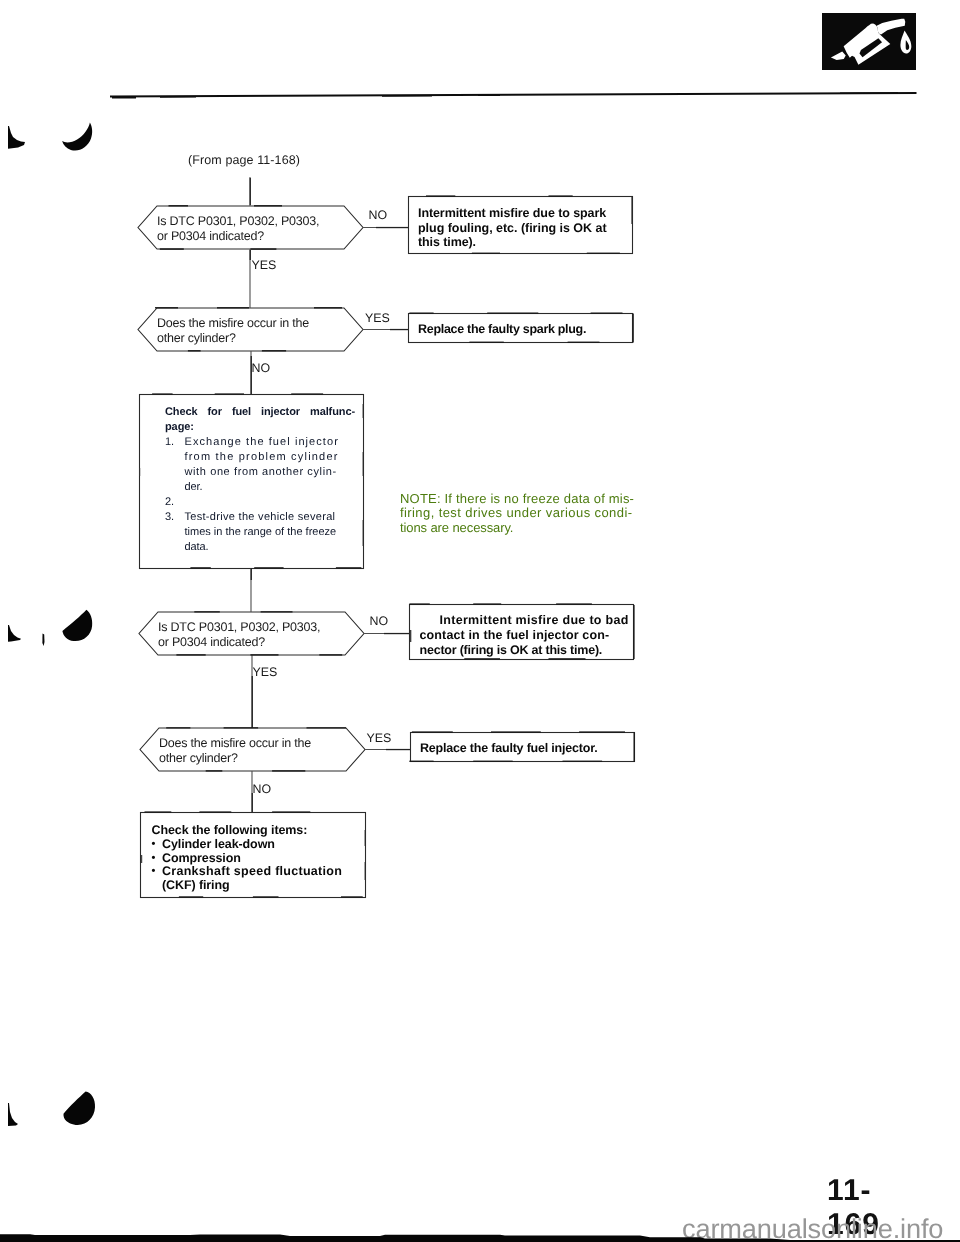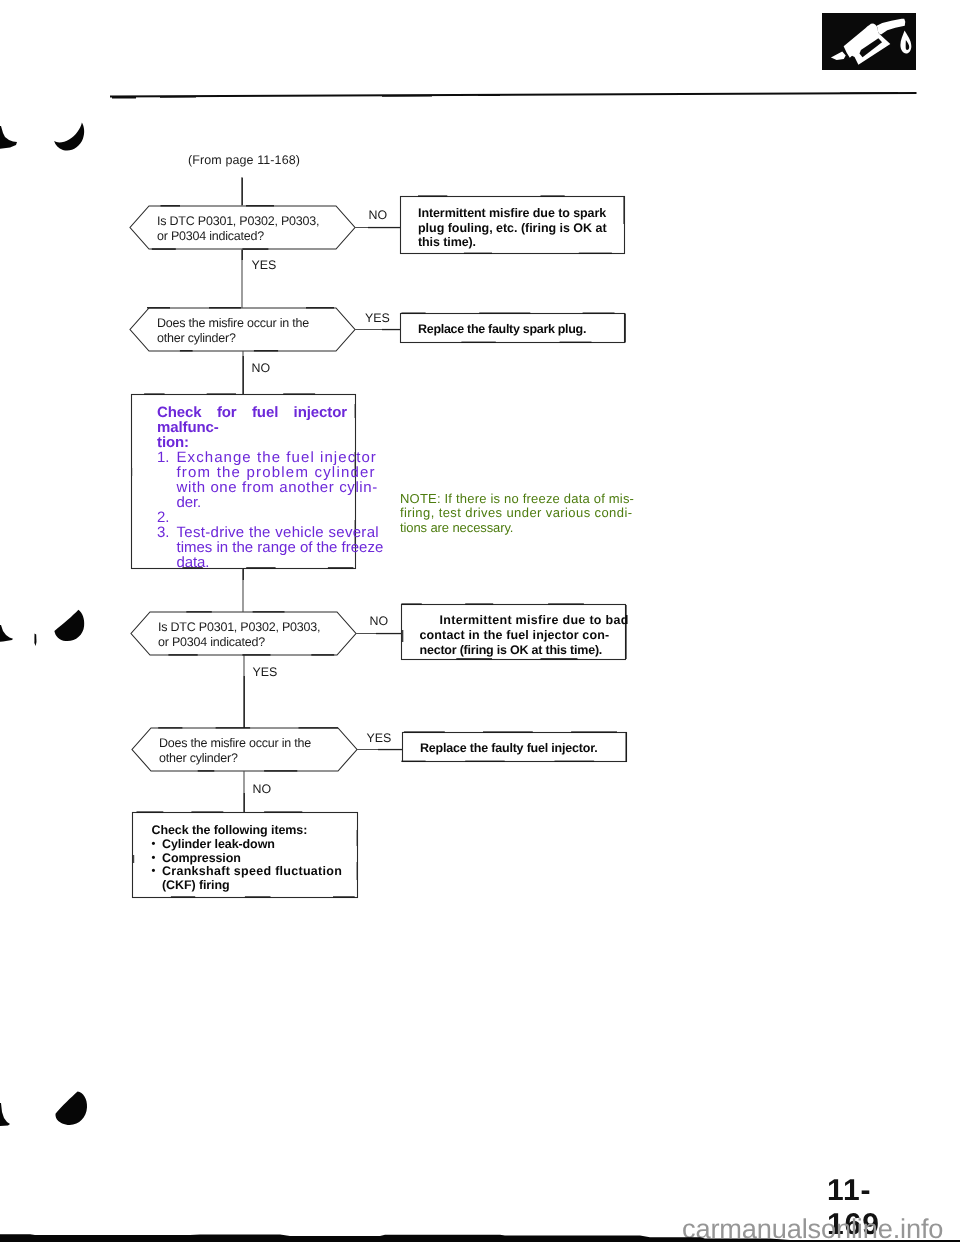--- a/index.html
+++ b/index.html
@@ -1,48 +1,48 @@
 <!DOCTYPE html>
 <html><head>
 <meta charset="utf-8">
 <style>
   html,body{margin:0;padding:0;}
   body{width:960px;height:1242px;background:#fff;position:relative;overflow:hidden;
        font-family:"Liberation Sans",sans-serif;color:#121212;
        -webkit-font-smoothing:antialiased;text-rendering:geometricPrecision;}
-  .page{position:absolute;left:0;top:0;width:796px;height:1242px;transform:translateZ(0);}
+  .page{position:absolute;left:0;top:0;width:796px;height:1242px;transform:translateZ(0);padding-left:8px;}
   .abs{position:absolute;}
   svg{display:block;}
 
   
   #top-rule{left:0px;top:88px;width:960px;height:14px;}
 
   
   #logo{left:822.4px;top:12.8px;width:94px;height:57.6px;background:#0a0a0a;}
 
   
   .q-text{font-size:12.5px;line-height:15.5px;letter-spacing:-0.22px;color:#1c1c1c;white-space:nowrap;}
   .lbl{font-size:12.4px;color:#191919;letter-spacing:0px;white-space:nowrap;}
   .bold-box{font-size:12.5px;font-weight:bold;line-height:14.8px;color:#0a0a0a;
             letter-spacing:-0.1px;white-space:nowrap;}
   .note{font-size:13px;line-height:14.6px;color:#4d7c0f;letter-spacing:-0.1px;white-space:nowrap;}
 
   
-  #action1{left:157px;top:405px;width:190px;font-size:15px;line-height:15.05px;color:#6d28d9;}
+  #action1{left:165px;top:405px;width:190px;font-size:11px;line-height:15.05px;color:#0f172a;}
   #action1 .t1{font-weight:bold;letter-spacing:-0.1px;text-align:justify;text-align-last:justify;}
   #action1 .t2{font-weight:bold;letter-spacing:-0.1px;}
   #action1 .a1row{display:flex;}
   #action1 .num{width:19.5px;flex:0 0 19.5px;letter-spacing:-0.1px;}
   #action1 .txt{display:block;width:169.5px;}
   #action1 .ln{display:block;letter-spacing:-0.1px;white-space:nowrap;}
   #action1 .ls1{letter-spacing:1.07px;}
   #action1 .ls2{letter-spacing:1.2px;}
   #action1 .ls3{letter-spacing:0.61px;}
   #action1 .ls4{letter-spacing:0px;}
-  #action1 .ls5{letter-spacing:0.3px;text-align:right;}
+  #action1 .ls5{letter-spacing:0.3px;}
 
   
   #action2{left:151.5px;top:823px;width:200px;font-size:12.5px;font-weight:bold;
            line-height:13.85px;letter-spacing:-0.1px;color:#0a0a0a;}
   #action2 .b2{display:flex;}
   #action2 .bl{width:10.5px;flex:0 0 10.5px;font-size:11px;line-height:13.85px;}
   #action2 .cont{padding-left:10.5px;}
   #action2 .spread{letter-spacing:0.28px;}
 
   
@@ -240,21 +240,21 @@
   <div class="abs q-text" style="left:157px;top:316px;">Does the misfire occur in the</div>
   <div class="abs q-text" style="left:157px;top:331px;">other cylinder?</div>
 
   <div class="abs lbl" style="left:365px;top:311px;">YES</div>
   <div class="abs lbl" style="left:251.5px;top:361px;">NO</div>
 
   <div class="abs bold-box" style="left:418px;top:321.5px;letter-spacing:-0.3px;">Replace the faulty spark plug.</div>
 
   <div class="abs" id="action1">
     <div class="t1">Check for fuel injector malfunc-</div>
-    <div class="t2">tion:</div>
+    <div class="t2">page:</div>
     <div class="a1row">
       <span class="num">1.</span>
       <span class="txt">
         <span class="ln ls1">Exchange the fuel injector</span>
         <span class="ln ls2">from the problem cylinder</span>
         <span class="ln ls3">with one from another cylin-</span>
         <span class="ln">der.</span>
       </span>
     </div>
     <div class="a1row">

